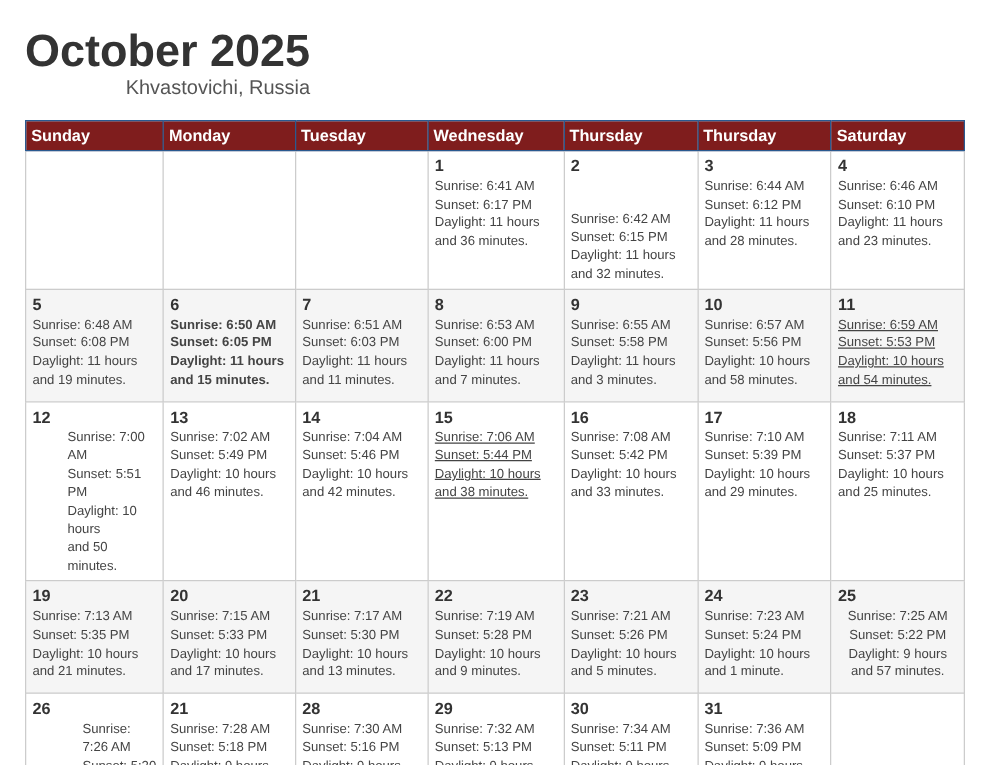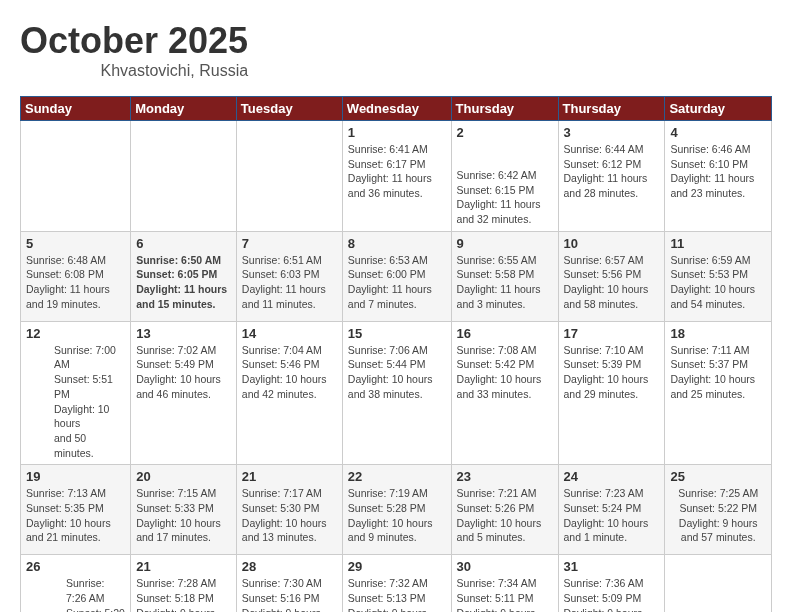--- a/index.html
+++ b/index.html
@@ -185,21 +185,21 @@
         </td>
         <td>
           <span class="day-num">10</span>
           <div class="day-info" style="white-space: pre-line;">Sunrise: 6:57 AM
 Sunset: 5:56 PM
 Daylight: 10 hours
 and 58 minutes.</div>
         </td>
         <td>
           <span class="day-num">11</span>
-          <div class="day-info" style="white-space: pre-line;">Sunrise: 6:59 AM
+          <div class="day-info" style="white-space: pre-line; text-decoration: underline;">Sunrise: 6:59 AM
 Sunset: 5:53 PM
 Daylight: 10 hours
 and 54 minutes.</div>
         </td>
       </tr>
       <tr>
         <td>
           <span class="day-num">12</span>
           <div class="day-info" style="white-space: pre-line; margin-left: 28px;">Sunrise: 7:00 AM
 Sunset: 5:51 PM
@@ -215,21 +215,21 @@
         </td>
         <td>
           <span class="day-num">14</span>
           <div class="day-info" style="white-space: pre-line;">Sunrise: 7:04 AM
 Sunset: 5:46 PM
 Daylight: 10 hours
 and 42 minutes.</div>
         </td>
         <td>
           <span class="day-num">15</span>
-          <div class="day-info" style="white-space: pre-line;">Sunrise: 7:06 AM
+          <div class="day-info" style="white-space: pre-line; text-decoration: underline;">Sunrise: 7:06 AM
 Sunset: 5:44 PM
 Daylight: 10 hours
 and 38 minutes.</div>
         </td>
         <td>
           <span class="day-num">16</span>
           <div class="day-info" style="white-space: pre-line;">Sunrise: 7:08 AM
 Sunset: 5:42 PM
 Daylight: 10 hours
 and 33 minutes.</div>

